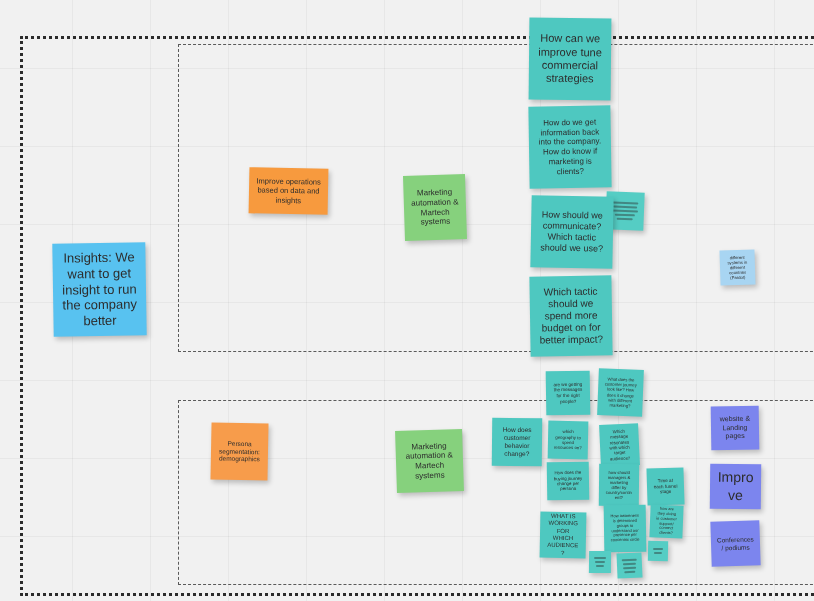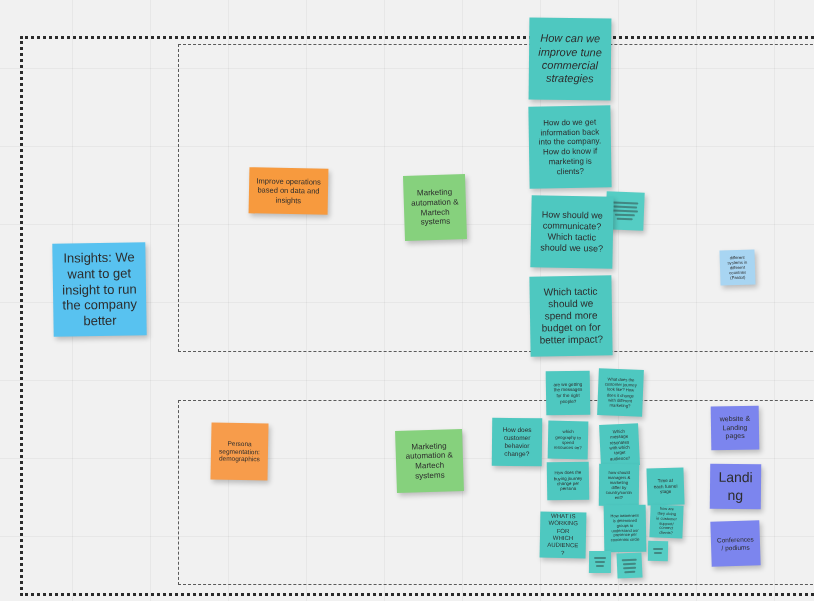--- a/index.html
+++ b/index.html
@@ -87,21 +87,21 @@
   </div>
 
   <div class="note c-orange t2" style="left:249px;top:168px;width:79px;height:46px;font-size:7.5px;">
     <span>Improve operations based on data and insights</span>
   </div>
 
   <div class="note c-green t3" style="left:404px;top:175px;width:62px;height:65px;font-size:8px;">
     <span>Marketing automation &amp; Martech systems</span>
   </div>
 
-  <div class="note c-teal t4" style="left:529px;top:18px;width:82px;height:82px;font-size:11px;font-style:italic;">
+  <div class="note c-teal t4" style="left:529px;top:18px;width:82px;height:82px;font-size:11px;">
     <span>How can we improve tune commercial strategies</span>
   </div>
 
   <div class="note c-teal t1" style="left:529px;top:106px;width:82px;height:82px;font-size:8px;">
     <span>How do we get information back into the company. How do know if marketing is clients?</span>
   </div>
 
   <div class="note c-teal2 scribble t5" style="left:606px;top:192px;width:38px;height:38px;">
     <i class="s2"></i>
     <i class="s1"></i>
@@ -190,20 +190,20 @@
   <div class="note c-teal2 scribble t2" style="left:648px;top:541px;width:20px;height:20px;">
     <i class="s2"></i>
     <i class="s1"></i>
   </div>
 
   <div class="note c-periwinkle t1" style="left:711px;top:406px;width:48px;height:44px;font-size:7px;">
     <span>website &amp; Landing pages</span>
   </div>
 
   <div class="note c-periwinkle t4" style="left:710px;top:464px;width:51px;height:45px;font-size:14px;">
-    <span>Landing</span>
+    <span>Improve</span>
   </div>
 
   <div class="note c-periwinkle t3" style="left:711px;top:521px;width:49px;height:45px;font-size:6.5px;">
     <span>Conferences / podiums</span>
   </div>
 
 </div>
 
 </body></html>

